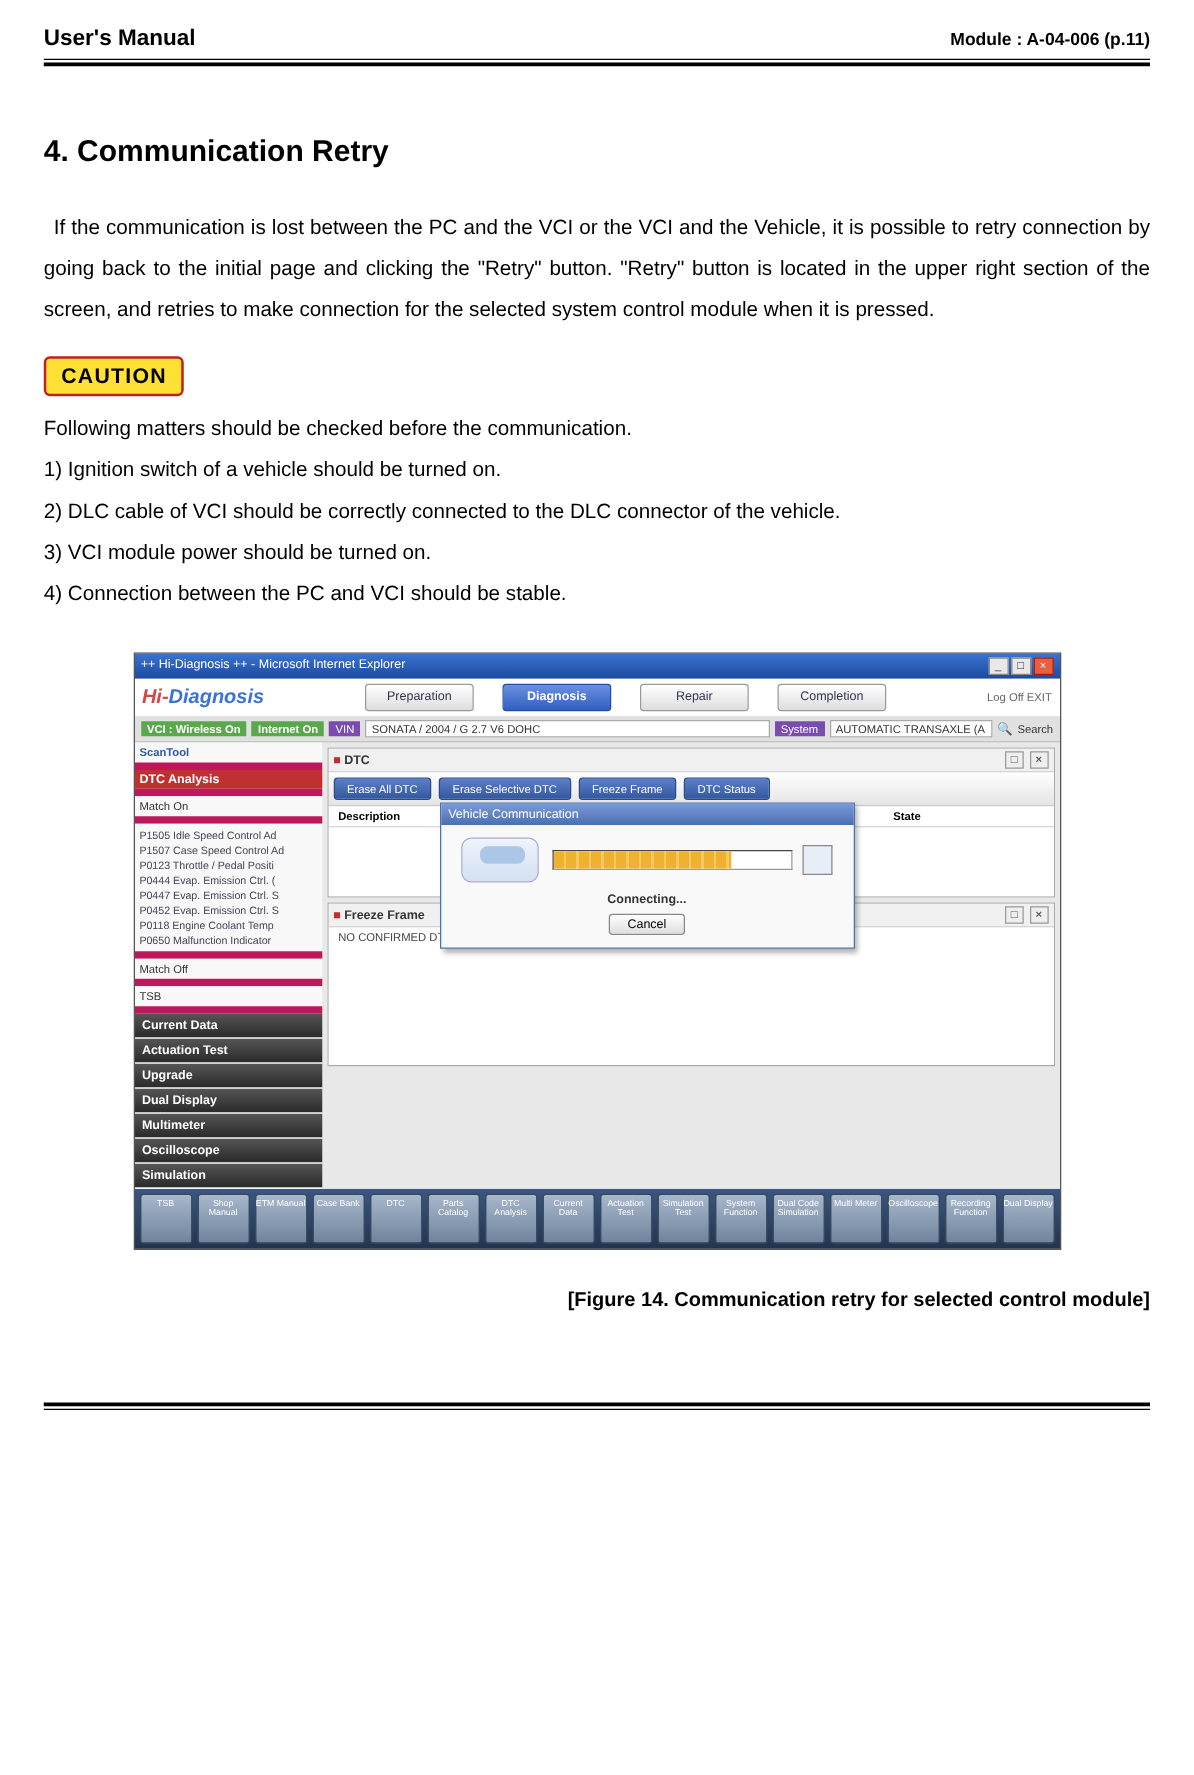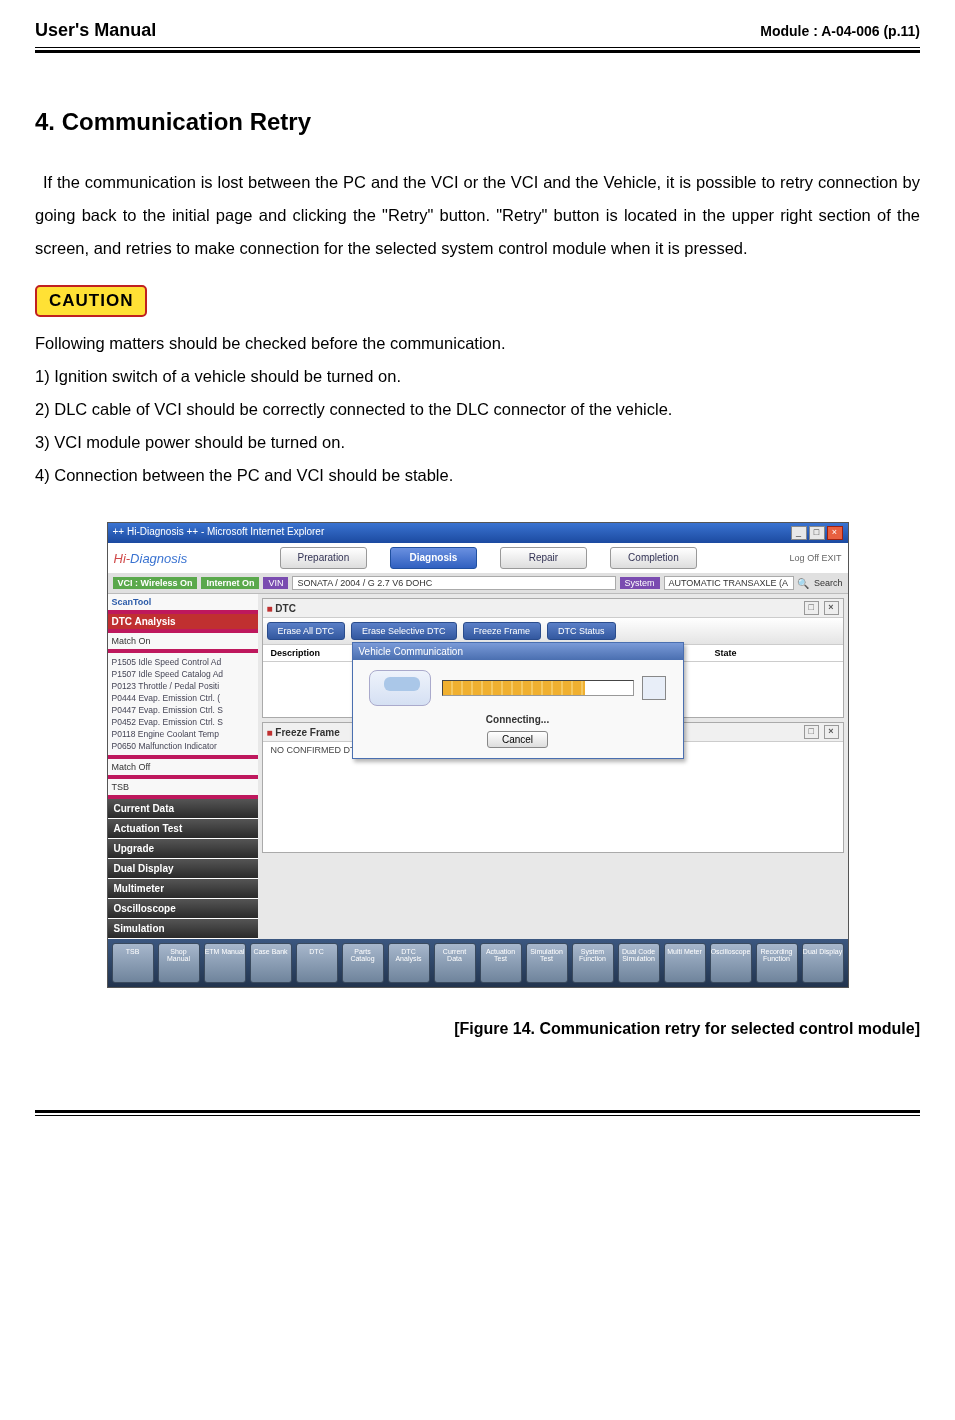--- a/index.html
+++ b/index.html
@@ -92,21 +92,21 @@
   .wbtns { display:flex; gap:2px; }
   .wbtn { width:14px; height:12px; background:#e8e8e8; border:1px solid #888; font-size:9px; line-height:10px; text-align:center; color:#333; }
   .wbtn.close { background:#e86040; color:#fff; border-color:#a02010; }
   .brandbar {
     background:#fff;
     padding:4px 6px;
     display:flex;
     align-items:center;
     justify-content:space-between;
   }
-  .brand-logo { font-style: italic; font-weight:normal; font-size:13px; }
+  .brand-logo { font-style: italic; font-weight:bold; font-size:16px; }
   .brand-logo .b1{color:#d04848;}
   .brand-logo .b2{color:#3a73d1;}
   .topnav { display:flex; gap:23px; }
   .topnav .navbtn {
     width:85px; height:20px; line-height:20px; text-align:center;
     font-size:10px; border:1px solid #999; background:linear-gradient(#fff,#ddd);
     color:#335; border-radius:3px;
   }
   .topnav .navbtn.active { background:linear-gradient(#6a90e0,#3060c0); color:#fff; font-weight:bold; border-color:#2050a0;}
   .toplinks { font-size:9px; color:#666; }
@@ -127,21 +127,21 @@
   .sidecol { width:150px; background:#e8e8e8; }
   .sideitem {
     font-size:10px; font-weight:bold;
     padding:4px 6px;
     background:linear-gradient(#555,#2a2a2a);
     color:#fff;
     border-bottom:1px solid #fff;
   }
   .sidepanel {
     background:#f8f8f8; font-size:9px; padding:3px 4px; color:#333;
-    border-bottom:4px solid #be185d;
+    border-bottom:6px solid #be185d;
   }
   .sidepanel .accent{ background:#c03030; color:#fff; padding:2px 4px; font-weight:bold; font-size:10px;}
   .dtclist div { font-size:8.5px; color:#445; padding:1px 0; white-space:nowrap; overflow:hidden; }
 
   .workarea { flex:1; background:#e8e8e8; position:relative; }
   .panel {
     margin:4px; background:#fff; border:1px solid #aaa;
   }
   .panel .phead {
     display:flex; justify-content:space-between; align-items:center;
@@ -277,21 +277,21 @@
 
       <div class="main-cols">
         <div class="sidecol">
            <div class="sidepanel" style="color:#2a5aa8;font-weight:bold;">ScanTool</div>
            <div class="sidepanel" style="padding:0;">
               <div class="accent">DTC Analysis</div>
             </div>
            <div class="sidepanel">Match On</div>
            <div class="sidepanel dtclist">
               <div>P1505 Idle Speed Control Ad</div>
-              <div>P1507 Idle Speed Catalog Ad</div>
+              <div>P1507 Case Speed Control Ad</div>
               <div>P0123 Throttle / Pedal Positi</div>
               <div>P0444 Evap. Emission Ctrl. (</div>
               <div>P0447 Evap. Emission Ctrl. S</div>
               <div>P0452 Evap. Emission Ctrl. S</div>
               <div>P0118 Engine Coolant Temp</div>
               <div>P0650 Malfunction Indicator</div>
            </div>
            <div class="sidepanel">Match Off</div>
            <div class="sidepanel">TSB</div>
            <div class="sideitem">Current Data</div>

